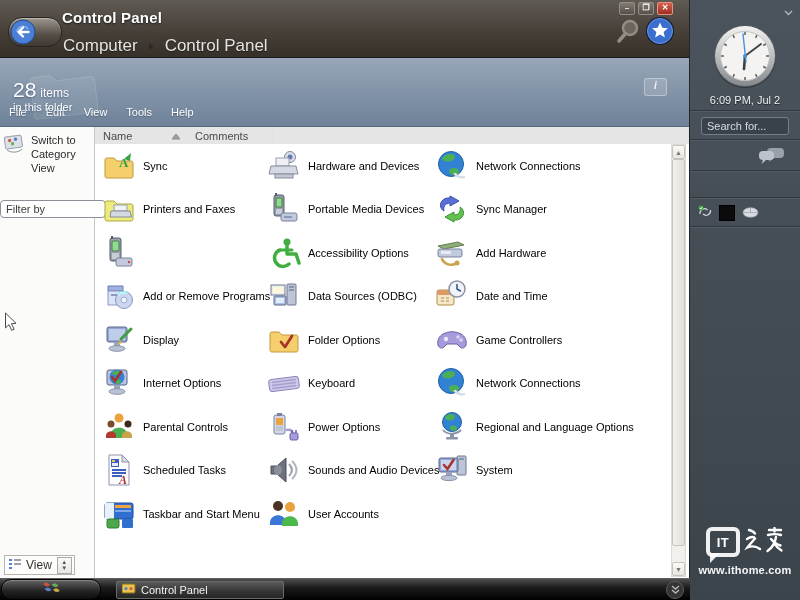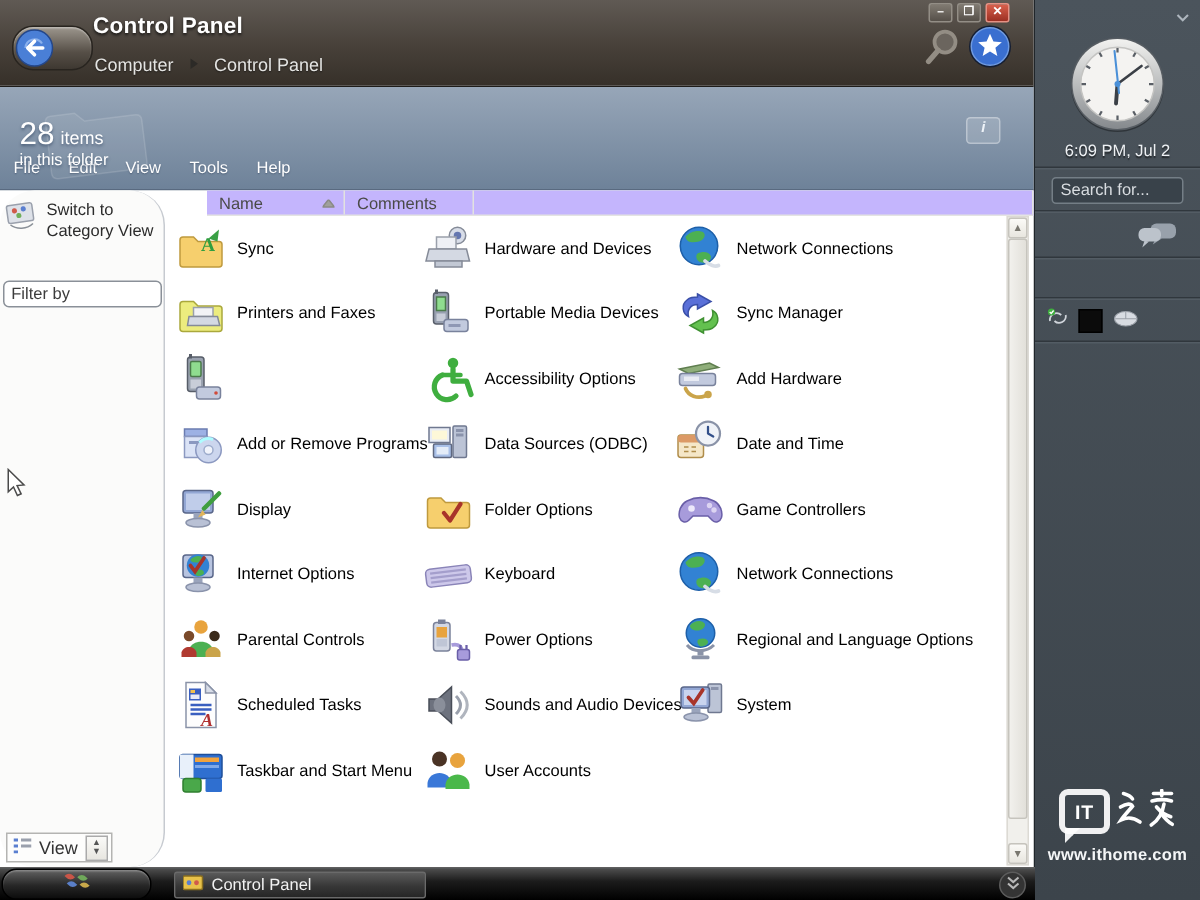--- a/index.html
+++ b/index.html
@@ -7,41 +7,41 @@
   .desktop{position:absolute;left:0;top:0;width:690px;height:600px;}
   
   .window{position:absolute;left:0;top:0;right:0;bottom:22px;background:#fff;display:flex;flex-direction:column;border-right:1px solid #20262b;}
   .titlebar{flex:none;height:57px;background:linear-gradient(#605a54,#474039 55%,#363029);border-bottom:1px solid #1e1c19;position:relative;}
   .winctrls{position:absolute;top:2px;right:16px;display:flex;gap:3px;}
   .wbtn{width:14px;height:11px;border:1px solid #938e86;border-radius:2px;background:linear-gradient(#817b72,#565049);color:#fff;font-size:8px;line-height:10px;text-align:center;font-weight:bold;cursor:default;}
   .wbtn.close{background:linear-gradient(#d9604c,#9c3023);border-color:#e59184;}
   .back-pill{position:absolute;left:8px;top:17px;width:52px;height:28px;border-radius:14px;background:linear-gradient(#9d978e,#564f47 60%,#3e3831);border:1px solid #28241f;box-shadow:inset 0 1px 1px rgba(255,255,255,.35);}
   .back-circle{position:absolute;left:1px;top:1px;}
   .title{position:absolute;left:62px;top:9px;color:#fff;font-weight:bold;font-size:15px;letter-spacing:.2px;text-shadow:0 1px 2px rgba(0,0,0,.7);}
-  .crumbs{position:absolute;left:63px;top:36px;display:flex;align-items:center;gap:10px;font-size:12px;color:#e4e4e2;text-shadow:0 1px 1px rgba(0,0,0,.5);}
+  .crumbs{position:absolute;left:63px;top:36px;display:flex;align-items:center;gap:10px;font-size:17px;color:#e4e4e2;text-shadow:0 1px 1px rgba(0,0,0,.5);}
   .mag{position:absolute;right:48px;top:18px;}
   .star{position:absolute;right:14px;top:16px;}
   
   .band{flex:none;height:68px;background:linear-gradient(#97a6b8,#6e8299);border-bottom:1px solid #59struct6a80;border-bottom:1px solid #596a80;position:relative;color:#fff;}
   .menubar{display:flex;padding:3px 0 0 7px;font-size:11px;}
   .menu-item{margin-right:15px;padding:1px 2px;cursor:default;text-shadow:0 1px 1px rgba(30,45,70,.4);margin-top:44px;}
   .count{position:absolute;left:13px;top:21px;text-shadow:0 1px 2px rgba(30,50,80,.5);line-height:1;}
   .count .n{font-size:21px;margin-top:34px;}
   .count .w{font-size:12px;margin-left:4px;}
   .count .sub{font-size:11px;margin-top:2px;}
   .ghost{position:absolute;left:26px;top:8px;pointer-events:none;}
   .info-btn{position:absolute;right:22px;top:20px;width:21px;height:16px;border-radius:3px;background:rgba(255,255,255,.15);border:1px solid rgba(255,255,255,.35);color:#eef3f8;font-size:10px;font-weight:bold;font-style:italic;text-align:center;line-height:14px;}
   
   .wbody{flex:1;display:flex;min-height:0;background:#fff;position:relative;}
-  .leftpanel{flex:none;width:110px;background:#fbfbfa;border-right:1px solid #c6cad0;padding-top:5px;box-sizing:border-box;border-radius:23px;}
+  .leftpanel{flex:none;width:95px;background:#fbfbfa;border-right:1px solid #c6cad0;padding-top:5px;box-sizing:border-box;}
   .switch-link{display:flex;gap:4px;padding:2px 2px 0 3px;font-size:11px;color:#2b2b2b;align-items:flex-start;cursor:pointer;line-height:1.25;}
   .filter{display:block;margin:25px auto 0;width:94px;height:14px;border:1px solid #8a9098;border-radius:4px;font-size:11px;padding:1px 5px;color:#555;background:#fff;outline:none;}
   .filter::placeholder{color:#3c3c3c;opacity:1;}
   .listarea{flex:1;position:relative;min-width:0;}
-  .colheaders{height:16px;display:flex;border-bottom:1px solid #e4e4e2;font-size:11px;color:#4a4a48;background:#c4b5fd;margin-left:28px;}
+  .colheaders{height:16px;display:flex;border-bottom:1px solid #e4e4e2;font-size:11px;color:#4a4a48;background:#e5e5e5;}
   .ch{box-sizing:border-box;padding:2px 0 0 8px;border-right:1px solid #e2e2e0;display:flex;align-items:center;cursor:default;}
   .ch.c-name{width:92px;justify-content:space-between;padding-right:6px;}
   .ch.c-comments{width:86px;}
   .grid{position:absolute;left:0;top:17px;right:21px;bottom:0;display:grid;grid-template-columns:165px 168px 1fr;grid-auto-rows:43.5px;padding-left:7px;overflow:hidden;}
   .cell{display:flex;align-items:center;gap:7px;font-size:11px;color:#000;white-space:nowrap;cursor:default;}
   .cell .ic{flex:none;width:34px;height:34px;}
   
   .scrollbar{position:absolute;right:3px;top:17px;bottom:1px;width:15px;background:#f1f0ec;border:1px solid #dcdad4;box-sizing:border-box;}
   .sb-btn{position:absolute;left:0;right:0;height:14px;background:linear-gradient(#fbfaf7,#e8e6df);border:1px solid #c6c4bd;border-radius:2px;color:#7a7870;font-size:7px;text-align:center;line-height:13px;box-sizing:border-box;}
   .sb-up{top:0;}

